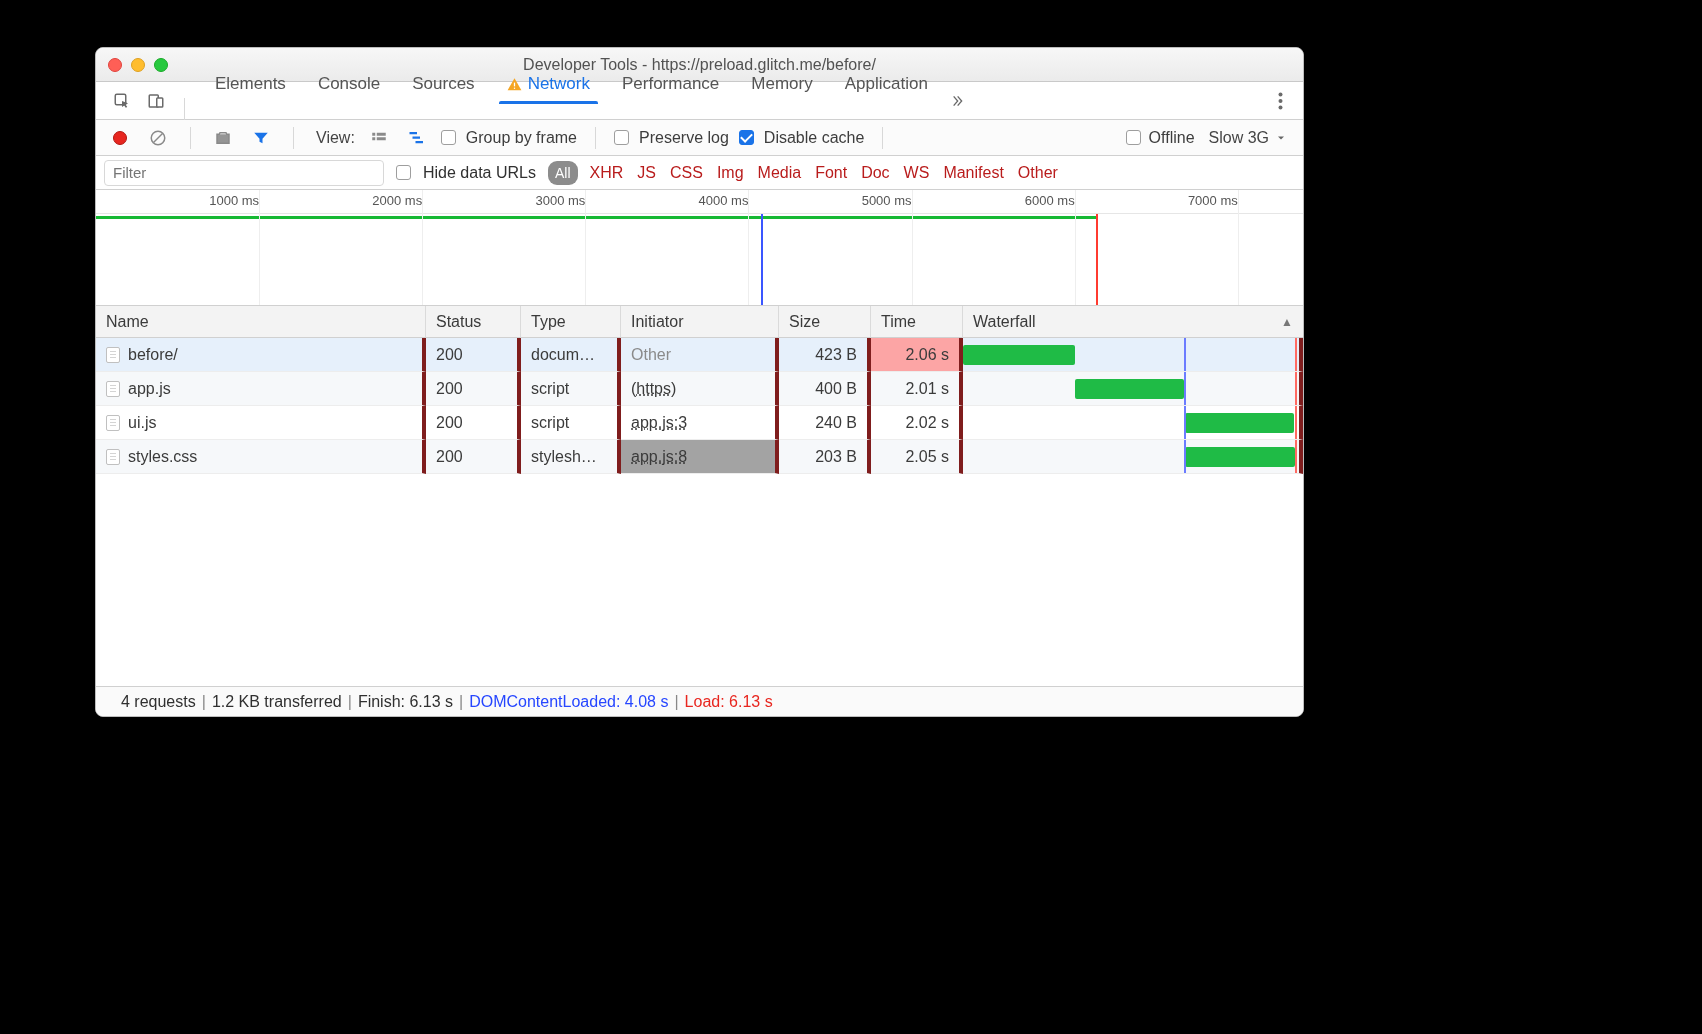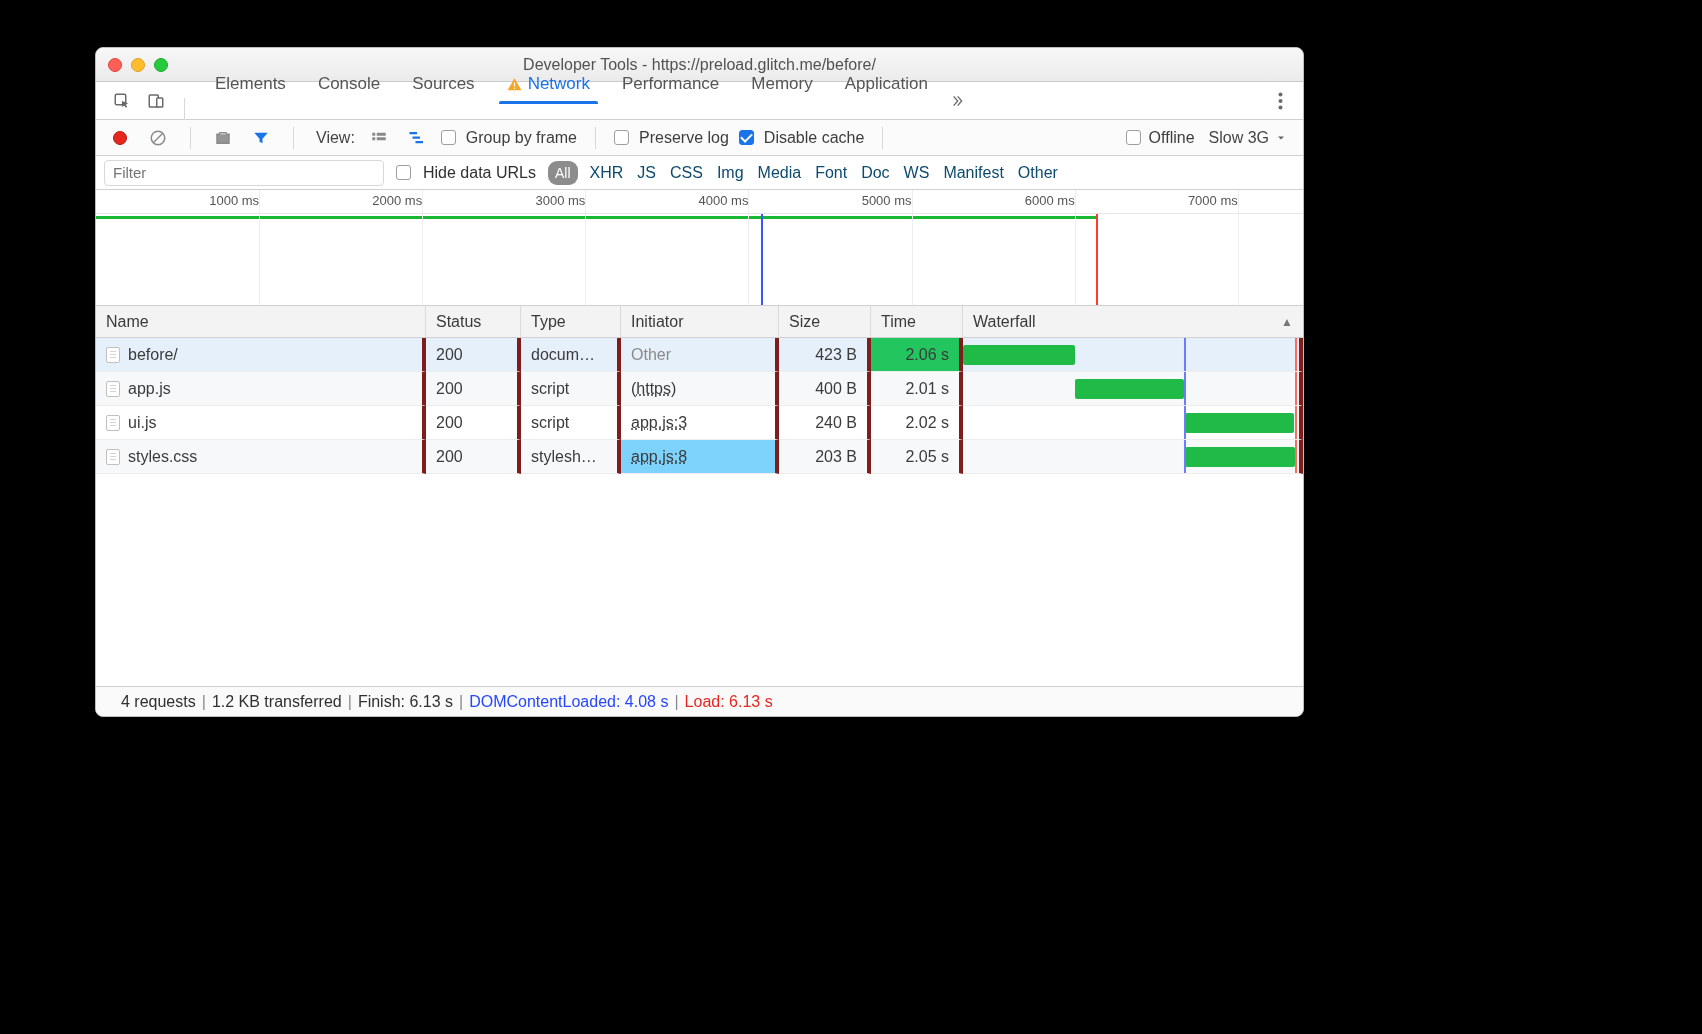--- a/index.html
+++ b/index.html
@@ -35,21 +35,21 @@
 .viewlbl{color:#444;margin-left:4px}
 .cbx{width:15px;height:15px;border:1.5px solid #9e9e9e;border-radius:3px;display:inline-flex;align-items:center;justify-content:center;background:#fff}
 .cbx.checked{background:#1a73e8;border-color:#1a73e8}
 .cbx.checked::after{content:"";width:5px;height:9px;border:solid #fff;border-width:0 2px 2px 0;transform:rotate(45deg);margin-top:-2px}
 .throttle{display:flex;align-items:center;gap:8px;margin-left:auto}
 .dropdn{padding:0 6px;display:flex;align-items:center;gap:6px;color:#444}
 
 .filterrow{height:34px;border-bottom:1px solid #d0d0d0;display:flex;align-items:center;gap:12px;padding:0 8px;background:#fff;font-size:16px}
 .filter-input{width:280px;height:26px;border:1px solid #d8d8d8;border-radius:4px;padding:0 8px;font-size:15px;color:#333}
 .pill{padding:4px 7px;border-radius:9px;background:#8c8c8c;color:#fff;font-size:14px}
-.ftype{color:#0c4a6e}
+.ftype{color:#b91c1c}
 
 .overview{height:116px;border-bottom:1px solid #d0d0d0;position:relative;background:#fff}
 .ticks{position:absolute;left:0;right:0;top:0;height:24px;border-bottom:1px solid #e6e6e6}
 .tick{position:absolute;top:3px;font-size:13px;color:#555;transform:translateX(-100%)}
 .tickline{position:absolute;top:0;bottom:0;width:1px;background:#eee}
 .ov-green{position:absolute;top:26px;height:3px;background:#17b934}
 .ov-vline{position:absolute;top:24px;bottom:0;width:2px}
 
 .table{display:grid;grid-template-columns:330px 95px 100px 158px 92px 92px 1fr;font-size:16px}
 .th{background:#f3f3f3;border-bottom:1px solid #d0d0d0;border-right:1px solid #dadada;height:32px;display:flex;align-items:center;padding:0 10px;color:#3a3a3a;position:relative}
@@ -255,21 +255,21 @@
         <div class="th">Size</div>
         <div class="th">Time</div>
         <div class="th last">Waterfall<span class="sort-ind">▲</span></div>
         <div class="td" style="background: rgb(230, 240, 251);"><span class="fileico"></span>before/</div>
         <div class="td" style="background: rgb(230, 240, 251);">200</div>
         <div class="td" style="background: rgb(230, 240, 251);">docum…</div>
         <div class="td" style="background: rgb(230, 240, 251);">
           <span class="initiator-other">Other</span>
         </div>
         <div class="td num" style="background: rgb(230, 240, 251);">423 B</div>
-        <div class="td num" style="background: #22c55e;">2.06 s</div>
+        <div class="td num" style="background: #fca5a5;">2.06 s</div>
         <div class="td wf" style="background: rgb(230, 240, 251);">
           <div class="wf-bar" style="left: 0%; width: 33.2258%;"></div>
           <div class="wf-vline" style="left: 65.8065%; background: rgb(107, 124, 255);"></div>
           <div class="wf-vline" style="left: 98.871%; background: rgb(255, 107, 99);"></div>
         </div>
         <div class="td" style="background: rgb(246, 248, 250);"><span class="fileico"></span>app.js</div>
         <div class="td" style="background: rgb(246, 248, 250);">200</div>
         <div class="td" style="background: rgb(246, 248, 250);">script</div>
         <div class="td" style="background: rgb(246, 248, 250);">
           <span class="initiator-link">(https)</span>
@@ -290,21 +290,21 @@
         <div class="td num">240 B</div>
         <div class="td num">2.02 s</div>
         <div class="td wf">
           <div class="wf-bar" style="left: 65.9677%; width: 32.5806%;"></div>
           <div class="wf-vline" style="left: 65.8065%; background: rgb(107, 124, 255);"></div>
           <div class="wf-vline" style="left: 98.871%; background: rgb(255, 107, 99);"></div>
         </div>
         <div class="td" style="background: rgb(246, 248, 250);"><span class="fileico"></span>styles.css</div>
         <div class="td" style="background: rgb(246, 248, 250);">200</div>
         <div class="td" style="background: rgb(246, 248, 250);">stylesh…</div>
-        <div class="td" style="background: #7dd3fc;">
+        <div class="td" style="background: #a3a3a3;">
           <span class="initiator-link">app.js:8</span>
         </div>
         <div class="td num" style="background: rgb(246, 248, 250);">203 B</div>
         <div class="td num" style="background: rgb(246, 248, 250);">2.05 s</div>
         <div class="td wf" style="background: rgb(246, 248, 250);">
           <div class="wf-bar" style="left: 65.9677%; width: 32.9032%;"></div>
           <div class="wf-vline" style="left: 65.8065%; background: rgb(107, 124, 255);"></div>
           <div class="wf-vline" style="left: 98.871%; background: rgb(255, 107, 99);"></div>
         </div>
       </div>

